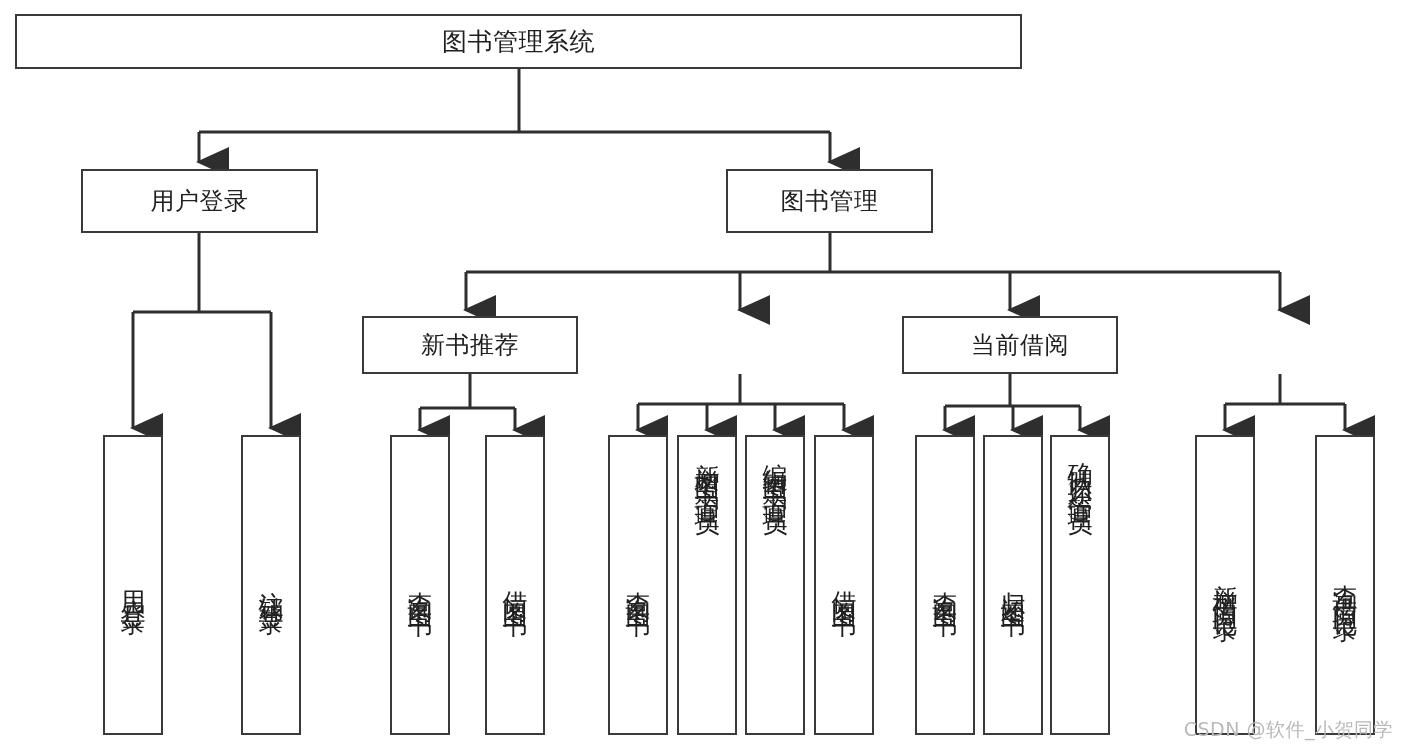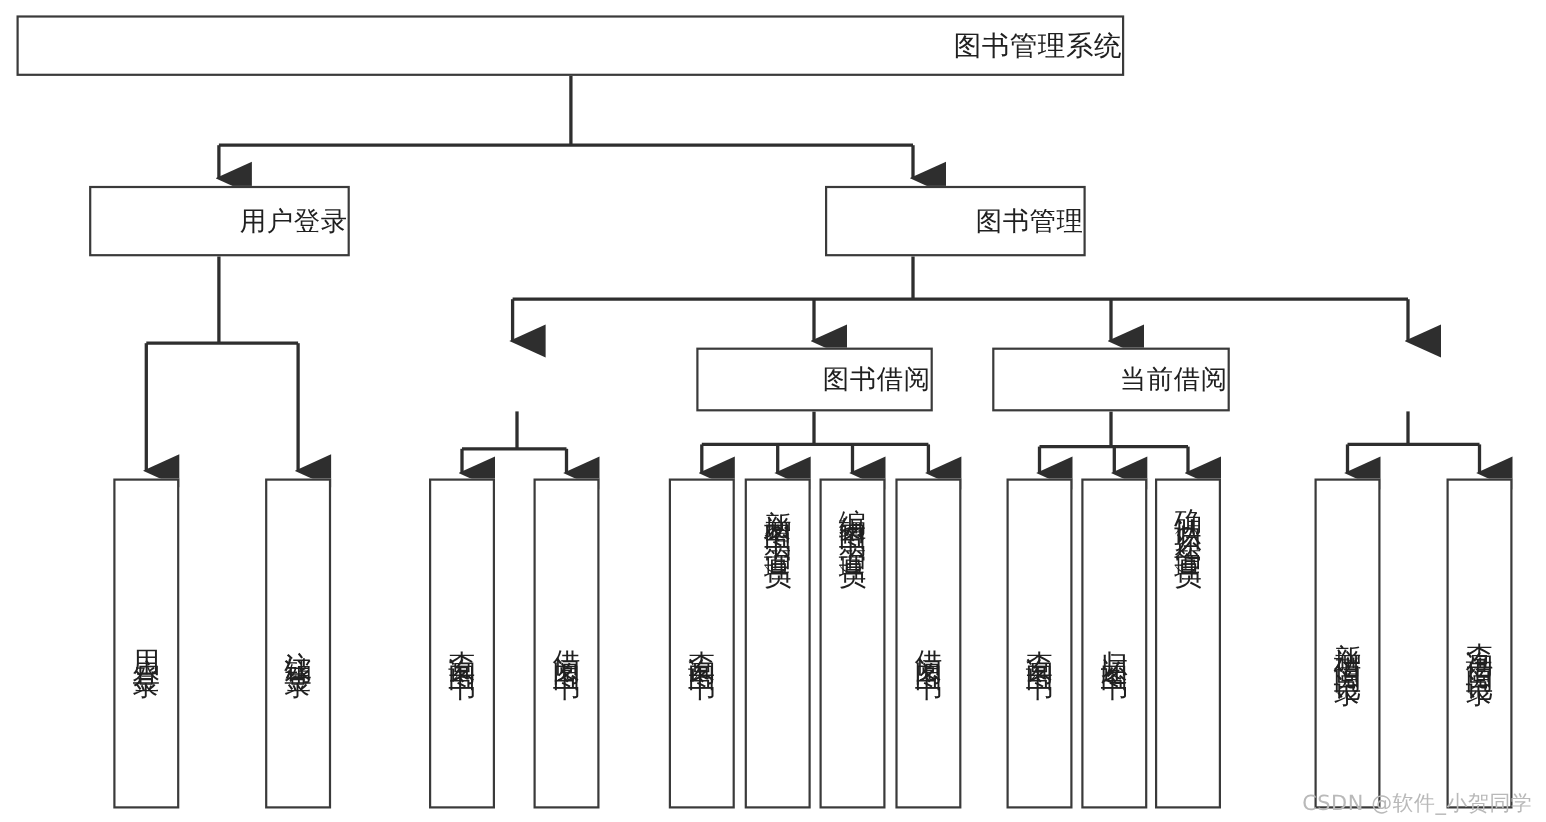--- a/index.html
+++ b/index.html
@@ -24,21 +24,21 @@
     pointer-events:none;
   }
   
   .node{
     position:absolute;
     box-sizing:border-box;
     background:#ffffff;
     border:2px solid #3a3a3a;
     display:flex;
     align-items:center;
-    justify-content:flex-end;
+    justify-content:center;
     z-index:2;
   }
   .node .label{
     display:block;
     text-align:center;
     line-height:1.18;
     letter-spacing:0.5px;
     color:#202020;
     white-space:nowrap;
   }
@@ -137,28 +137,28 @@
   </svg>
 
   <div class="node root" style="left:15px; top:14px; width:1007px; height:55px;">
     <span class="label">图书管理系统</span>
   </div>
 
   <div class="node branch" style="left:81px; top:169px; width:237px; height:64px;">
     <span class="label">用户登录</span>
   </div>
 
-  <div class="node branch" style="left:750px; top:169px; width:237px; height:64px;">
+  <div class="node branch" style="left:726px; top:169px; width:207px; height:64px;">
     <span class="label">图书管理</span>
   </div>
 
-
-  <div class="node branch" style="left:633px; top:316px; width:215px; height:58px;">
-    <span class="label">图书借阅</span>
-  </div>
+  <div class="node branch" style="left:362px; top:316px; width:216px; height:58px;">
+    <span class="label">新书推荐</span>
+  </div>
+
 
   <div class="node branch" style="left:902px; top:316px; width:216px; height:58px;padding-left:20px;">
     <span class="label">当前借阅</span>
   </div>
 
 
   <div class="node leaf mid" style="left:103px; top:435px; width:60px; height:300px;">
     <span class="label">用户登录</span>
   </div>
 

